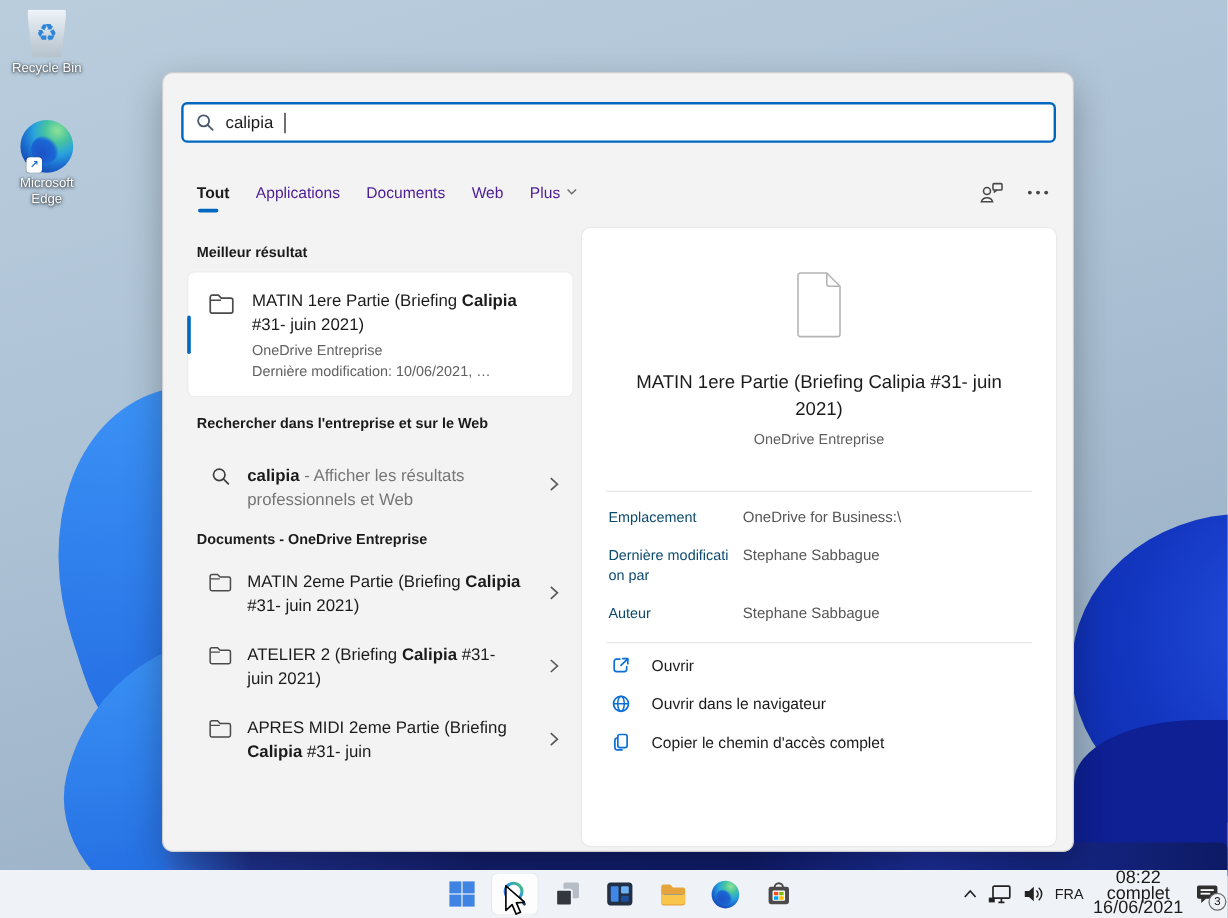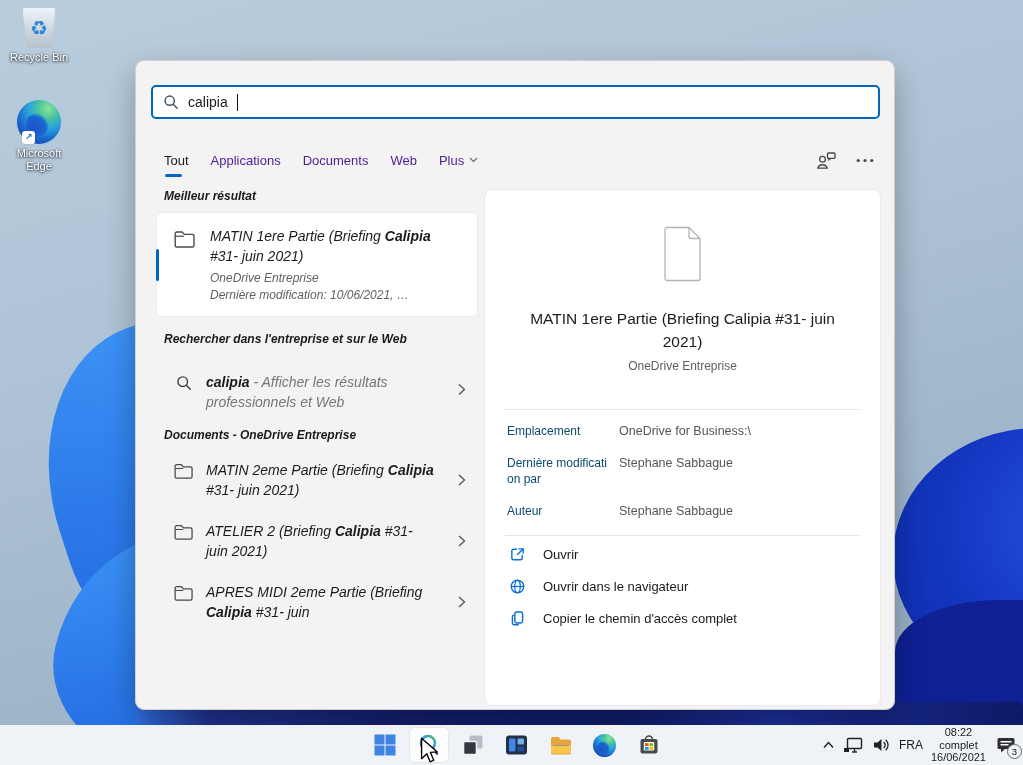--- a/index.html
+++ b/index.html
@@ -42,27 +42,27 @@
   .panel { position:absolute; left:135px; top:60px; width:760px; height:650px; z-index:5;
            background:#f3f3f3; border:1px solid #cfcfcf; border-radius:9px;
            box-shadow:0 12px 30px rgba(0,0,0,.28); }
   .search-box { position:absolute; left:15px; right:14px; top:24px; height:34px; background:#fff;
            border:2px solid #0067c0; border-radius:5px; display:flex; align-items:center; padding:0 10px; gap:9px; }
   .search-text { font-size:14px; color:#1b1b1b; }
   .caret { width:1px; height:17px; background:#111; }
 
   .tabs-row { position:absolute; left:28px; right:20px; top:86px; height:26px; display:flex; align-items:center; gap:22px; }
   .tab { font-size:13px; color:#4c1d95; position:relative; display:flex; align-items:center; gap:5px; cursor:default; }
-  .tab.active { color:#1b1b1b; font-weight:normal; }
+  .tab.active { color:#1b1b1b; font-weight:bold; }
   .tab.active::after { content:""; position:absolute; left:1px; bottom:-9px; width:17px; height:3px;
            border-radius:2px; background:#0067c0; }
   .tabs-spacer { margin-left:auto; display:flex; align-items:center; gap:19px; }
 
   
-  .left-col { position:absolute; left:15px; top:122px; width:333px; bottom:6px;font-style:italic; }
+  .left-col { position:absolute; left:15px; top:136px; width:333px; bottom:6px; }
   .sec-h { font-size:12px; font-weight:bold; color:#1b1b1b; margin:6px 0 0 13px; line-height:15px; }
   .best-card { margin:8px 6px 0 5px; background:#fff; border:1px solid #ededed; border-radius:6px;
            padding:13px 10px 13px 16px; position:relative; display:flex; gap:14px; }
   .sel-bar { position:absolute; left:-1px; top:50%; transform:translateY(-50%); width:3px; height:32px;
            border-radius:2px; background:#0067c0; }
   .res-title { font-size:14px; line-height:20px; color:#1b1b1b; width:248px; }
   .res-title b, .res-line b { font-weight:bold; }
   .res-sub { font-size:12px; line-height:16px; color:#616161; margin-top:4px; }
   .web-row { position:relative; margin-top:14px; padding:11px 0 10px 0; }
   .web-row .mag { position:absolute; left:25px; top:14px; }
@@ -97,21 +97,21 @@
   .tb-center { position:absolute; left:calc(50% + 5px); transform:translateX(-50%); top:0; height:40px;
            display:flex; align-items:center; gap:4px; }
   .tb-btn { width:40px; height:40px; display:flex; align-items:center; justify-content:center; }
   .tb-btn.active { background:#fdfdfe; border-radius:6px; box-shadow:inset 0 0 0 1px #e3e7ec; height:36px; }
   .edge-mini { width:23px; height:23px; border-radius:50%; position:relative;
            background:radial-gradient(circle at 70% 20%,#8fe397 0%,#46c3a0 22%,#2aa3dc 42%,#1b6ed0 62%,#1547b4 82%,#123f9e 100%); }
   .edge-mini::after { content:""; position:absolute; left:4px; top:7px; width:13px; height:13px; border-radius:50%;
            background:radial-gradient(circle at 35% 65%,#1d52c4 0%,#1a66d6 55%,transparent 72%); }
   .tray { position:absolute; right:5px; top:0; height:40px; display:flex; align-items:center; gap:8px; }
   .tray-lang { font-size:12px; color:#1b1b1b; }
-  .tray-clock { text-align:center; font-size:11px; line-height:12.5px; color:#1b1b1b; }
+  .tray-clock { text-align:center; font-size:15px; line-height:12.5px; color:#1b1b1b; }
   .tray-notif { position:relative; width:24px; height:24px; display:flex; align-items:center; justify-content:center; }
   .notif-badge { position:absolute; right:-4px; bottom:-2px; width:15px; height:15px; border-radius:50%;
            background:#eef1f5; border:1px solid #6a6a6a; font-size:9.5px; line-height:13px; text-align:center; color:#111; }
 
   .cursor { position:absolute; left:420px; top:737px; z-index:20; }
 </style>
 </head>
 <body>
 
 <div class="petal petal-l1"></div>

